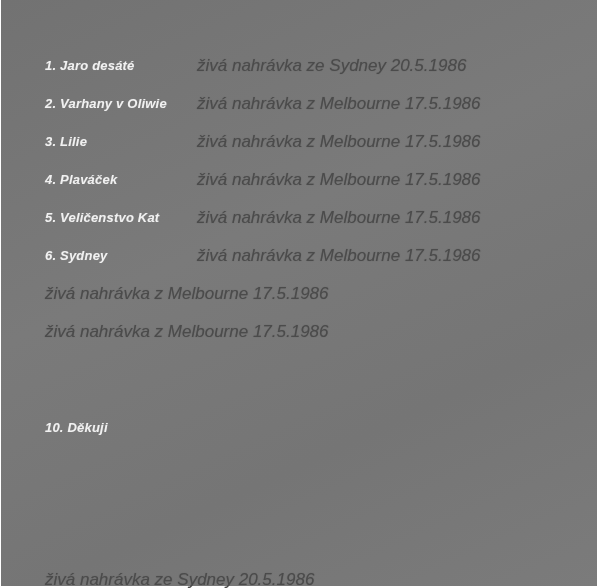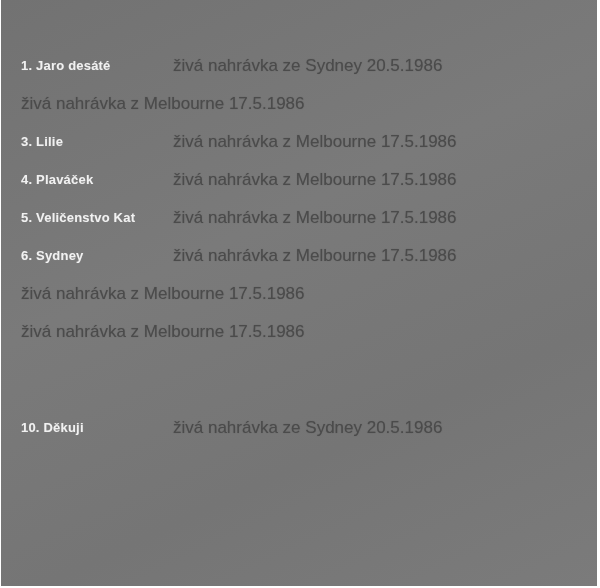--- a/index.html
+++ b/index.html
@@ -13,29 +13,31 @@
   }
   .scan {
     position: absolute;
     top: 0;
     left: 1px;
     right: 3px;
     bottom: 2px;
     background: linear-gradient(155deg, #727272 0%, #7a7a7a 40%, #757575 70%, #7b7b7b 100%);
   }
   .tracklist {
-    padding: 58px 18px 0 20px;
+    padding: 58px 18px 0 44px;
+    font-style: italic;
   }
   .row {
     display: flex;
     align-items: flex-start;
     min-height: 38px;
   }
   .row.last {
     margin-top: 20px;
+    flex-direction: column;
   }
   .label {
     flex: 0 0 152px;
     width: 152px;
     font-size: 13px;
     line-height: 16px;
     font-weight: bold;
     color: #f1f1f1;
     white-space: nowrap;
     letter-spacing: 0.2px;
@@ -62,20 +64,21 @@
 
     <div class="row">
       <div class="label"><span>1.</span> <span>Jaro desáté</span></div>
       <div class="desc">
         <div class="desc-line">živá nahrávka ze Sydney 20.5.1986</div>
 
       </div>
     </div>
 
     <div class="row">
+      <div class="label"><span>2.</span> <span>Varhany v Oliwie</span></div>
       <div class="desc">
         <div class="desc-line">živá nahrávka z Melbourne 17.5.1986</div>
 
       </div>
     </div>
 
     <div class="row">
       <div class="label"><span>3.</span> <span>Lilie</span></div>
       <div class="desc">
         <div class="desc-line">živá nahrávka z Melbourne 17.5.1986</div>

